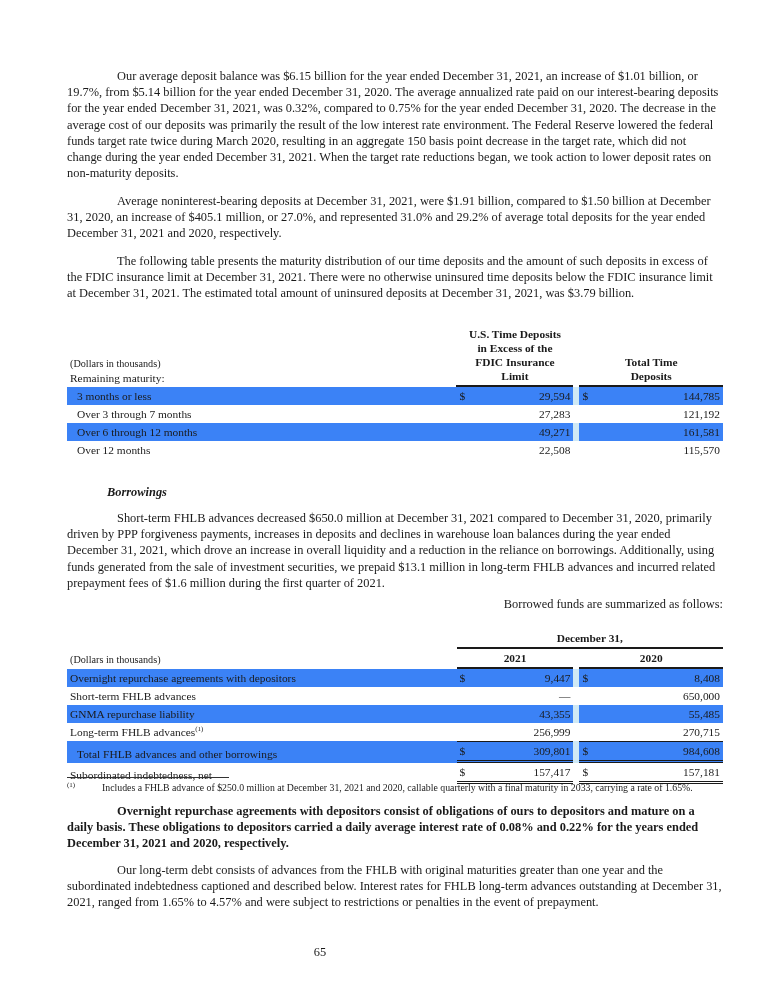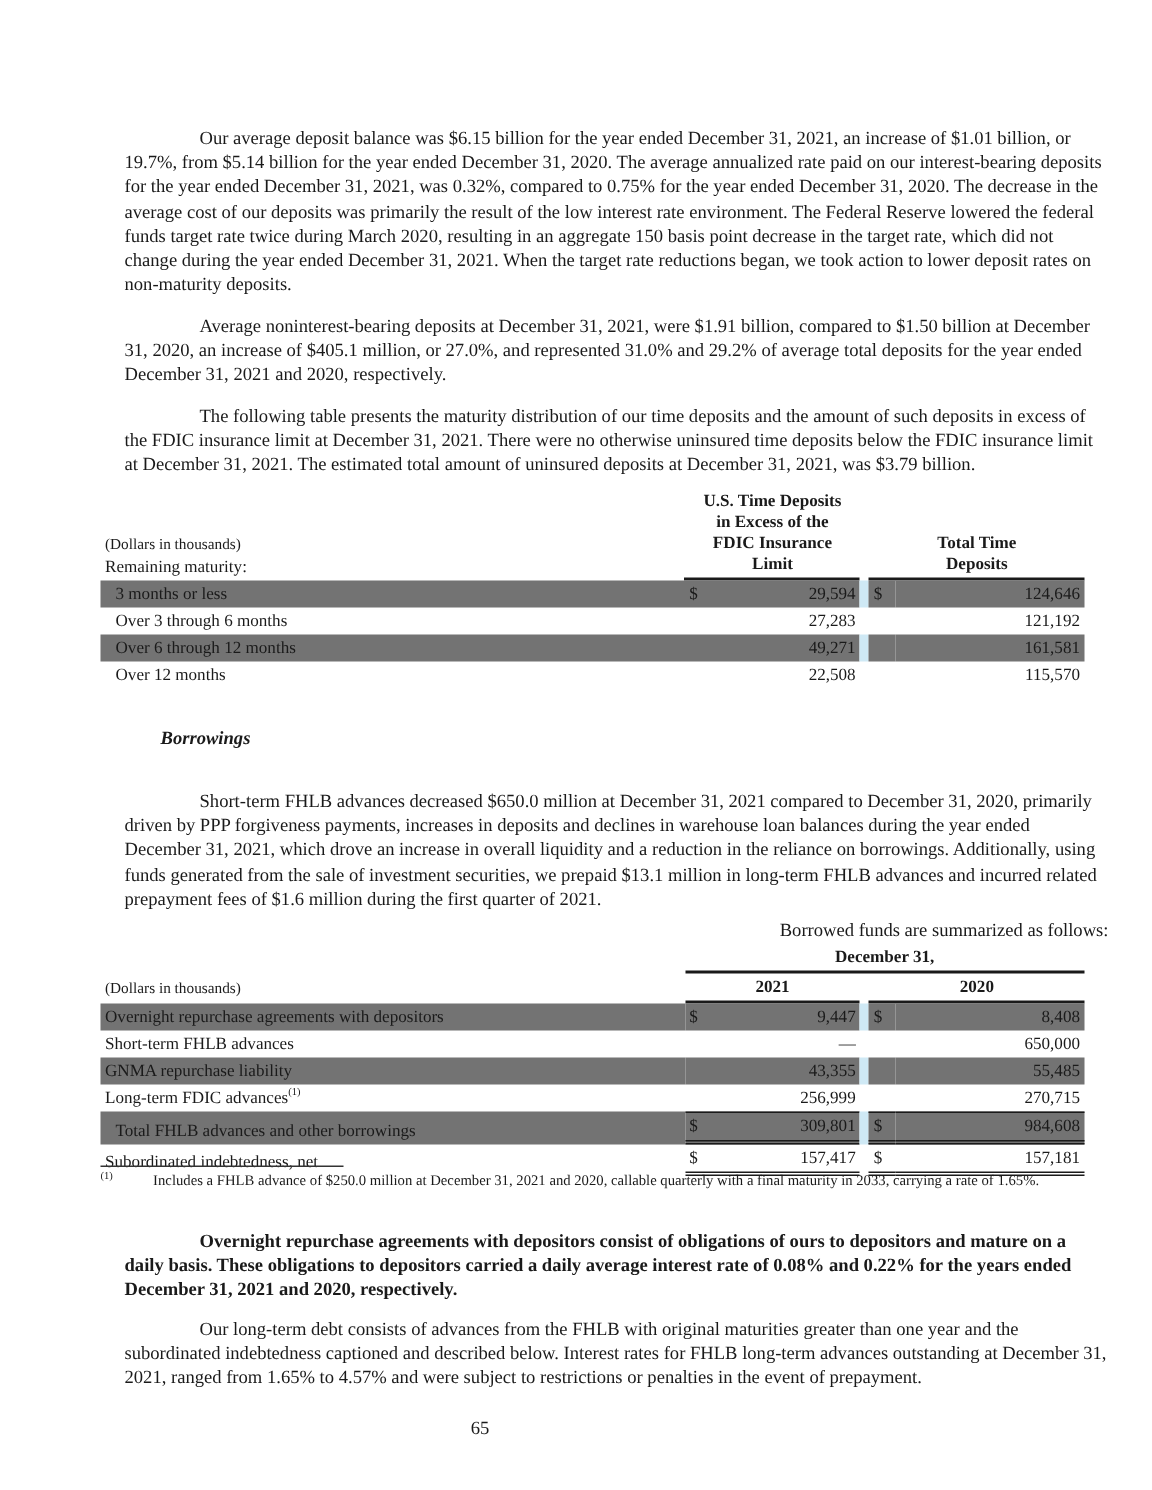--- a/index.html
+++ b/index.html
@@ -2,26 +2,26 @@
 <html><head>
 <meta charset="utf-8">
 <style>
   html, body { margin: 0; padding: 0; background: #ffffff; }
   body {
     width: 768px; height: 993px; position: relative; overflow: hidden;
     font-family: "Liberation Serif", "DejaVu Serif", serif;
     color: #1a1a1a; font-size: 12.4px; line-height: 16.2px;
   }
   .page { position: absolute; left: 67px; top: 0; width: 656px; }
-  p.para { margin: 16px; text-indent: 50px; text-align: left; }
+  p.para { margin: 0; text-indent: 50px; text-align: left; }
   .heading-italic { font-weight: bold; font-style: italic; margin: 0; }
 
   table.fin { border-collapse: separate; border-spacing: 0; width: 656px; font-size: 11.4px; line-height: 14px; }
   table.fin td { padding: 2px 3px; vertical-align: bottom; }
-  .shade td { background: #737373; }
+  .shade td { background: #3b82f6; }
   .shade td.gap { background: #cfe9f5; }
   .hdr { font-weight: bold; text-align: center; }
   .sub { font-size: 10.2px; }
   .num { text-align: right; }
   .cur { text-align: left; width: 12px; }
   .indent1 { padding-left: 10px !important; }
   .indent2 { padding-left: 22px !important; }
   .bt { border-top: 1px solid #1a1a1a; }
   .bb2 { border-bottom: 3px double #1a1a1a; }
   .hline { border-bottom: 2px solid #1a1a1a; }
@@ -67,24 +67,24 @@
         <div>Total Time</div>
         <div>Deposits</div>
       </td>
     </tr>
     <tr class="shade">
       <td class="indent1">3 months or less</td>
       <td class="cur">$</td>
       <td class="num">29,594</td>
       <td class="gap"></td>
       <td class="cur">$</td>
-      <td class="num">124,646</td>
+      <td class="num">144,785</td>
     </tr>
     <tr>
-      <td class="indent1">Over 3 through 6 months</td>
+      <td class="indent1">Over 3 through 7 months</td>
       <td></td>
       <td class="num">27,283</td>
       <td></td>
           <td></td>
       <td class="num">121,192</td>
     </tr>
     <tr class="shade">
       <td class="indent1">Over 6 through 12 months</td>
       <td></td>
       <td class="num">49,271</td>
@@ -147,21 +147,21 @@
     </tr>
     <tr class="shade">
       <td>GNMA repurchase liability</td>
       <td></td>
       <td class="num">43,355</td>
       <td class="gap"></td>
           <td></td>
       <td class="num">55,485</td>
     </tr>
     <tr>
-      <td><span>Long-term FDIC advances</span><sup>(1)</sup></td>
+      <td><span>Long-term FHLB advances</span><sup>(1)</sup></td>
       <td></td>
       <td class="num">256,999</td>
       <td></td>
           <td></td>
       <td class="num">270,715</td>
     </tr>
     <tr class="shade">
       <td class="indent1">Total FHLB advances and other borrowings</td>
       <td class="cur bt bb2">$</td>
       <td class="num bt bb2">309,801</td>

